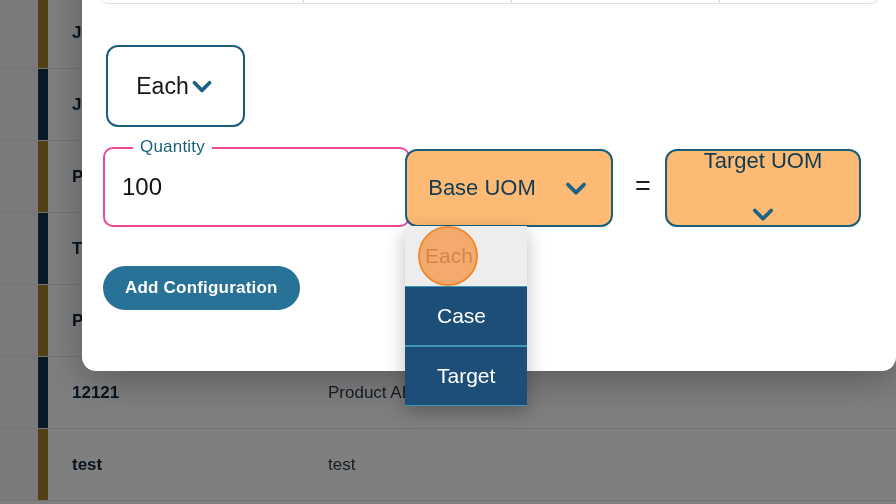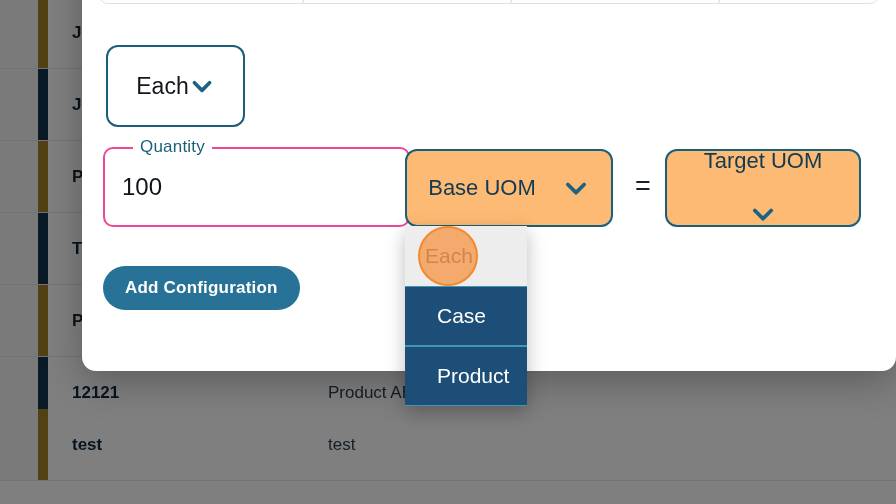--- a/index.html
+++ b/index.html
@@ -311,21 +311,21 @@
       <div class="cell-name"></div>
     </div>
 
     <div class="bg-row" style="top:357px">
       <div class="row-gutter"></div>
       <div class="row-strip strip-navy"></div>
       <div class="cell-code">12121</div>
       <div class="cell-name">Product AB</div>
     </div>
 
-    <div class="bg-row" style="top:409px">
+    <div class="bg-row" style="top:429px">
       <div class="row-gutter"></div>
       <div class="row-strip strip-gold"></div>
       <div class="cell-code">test</div>
       <div class="cell-name">test</div>
     </div>
 
   </div>
 
   <button id="delete-btn"></button>
 </div>
@@ -376,16 +376,16 @@
     </div>
 
     <button id="add-config">Add Configuration</button>
 
   </div>
 </div>
 
 <div id="uom-menu">
   <div class="menu-item hovered">Each</div>
   <div class="menu-item selected">Case</div>
-  <div class="menu-item selected">Product</div>
+  <div class="menu-item selected">Target</div>
 </div>
 
 <div id="click-indicator"></div>
 
 </body></html>

